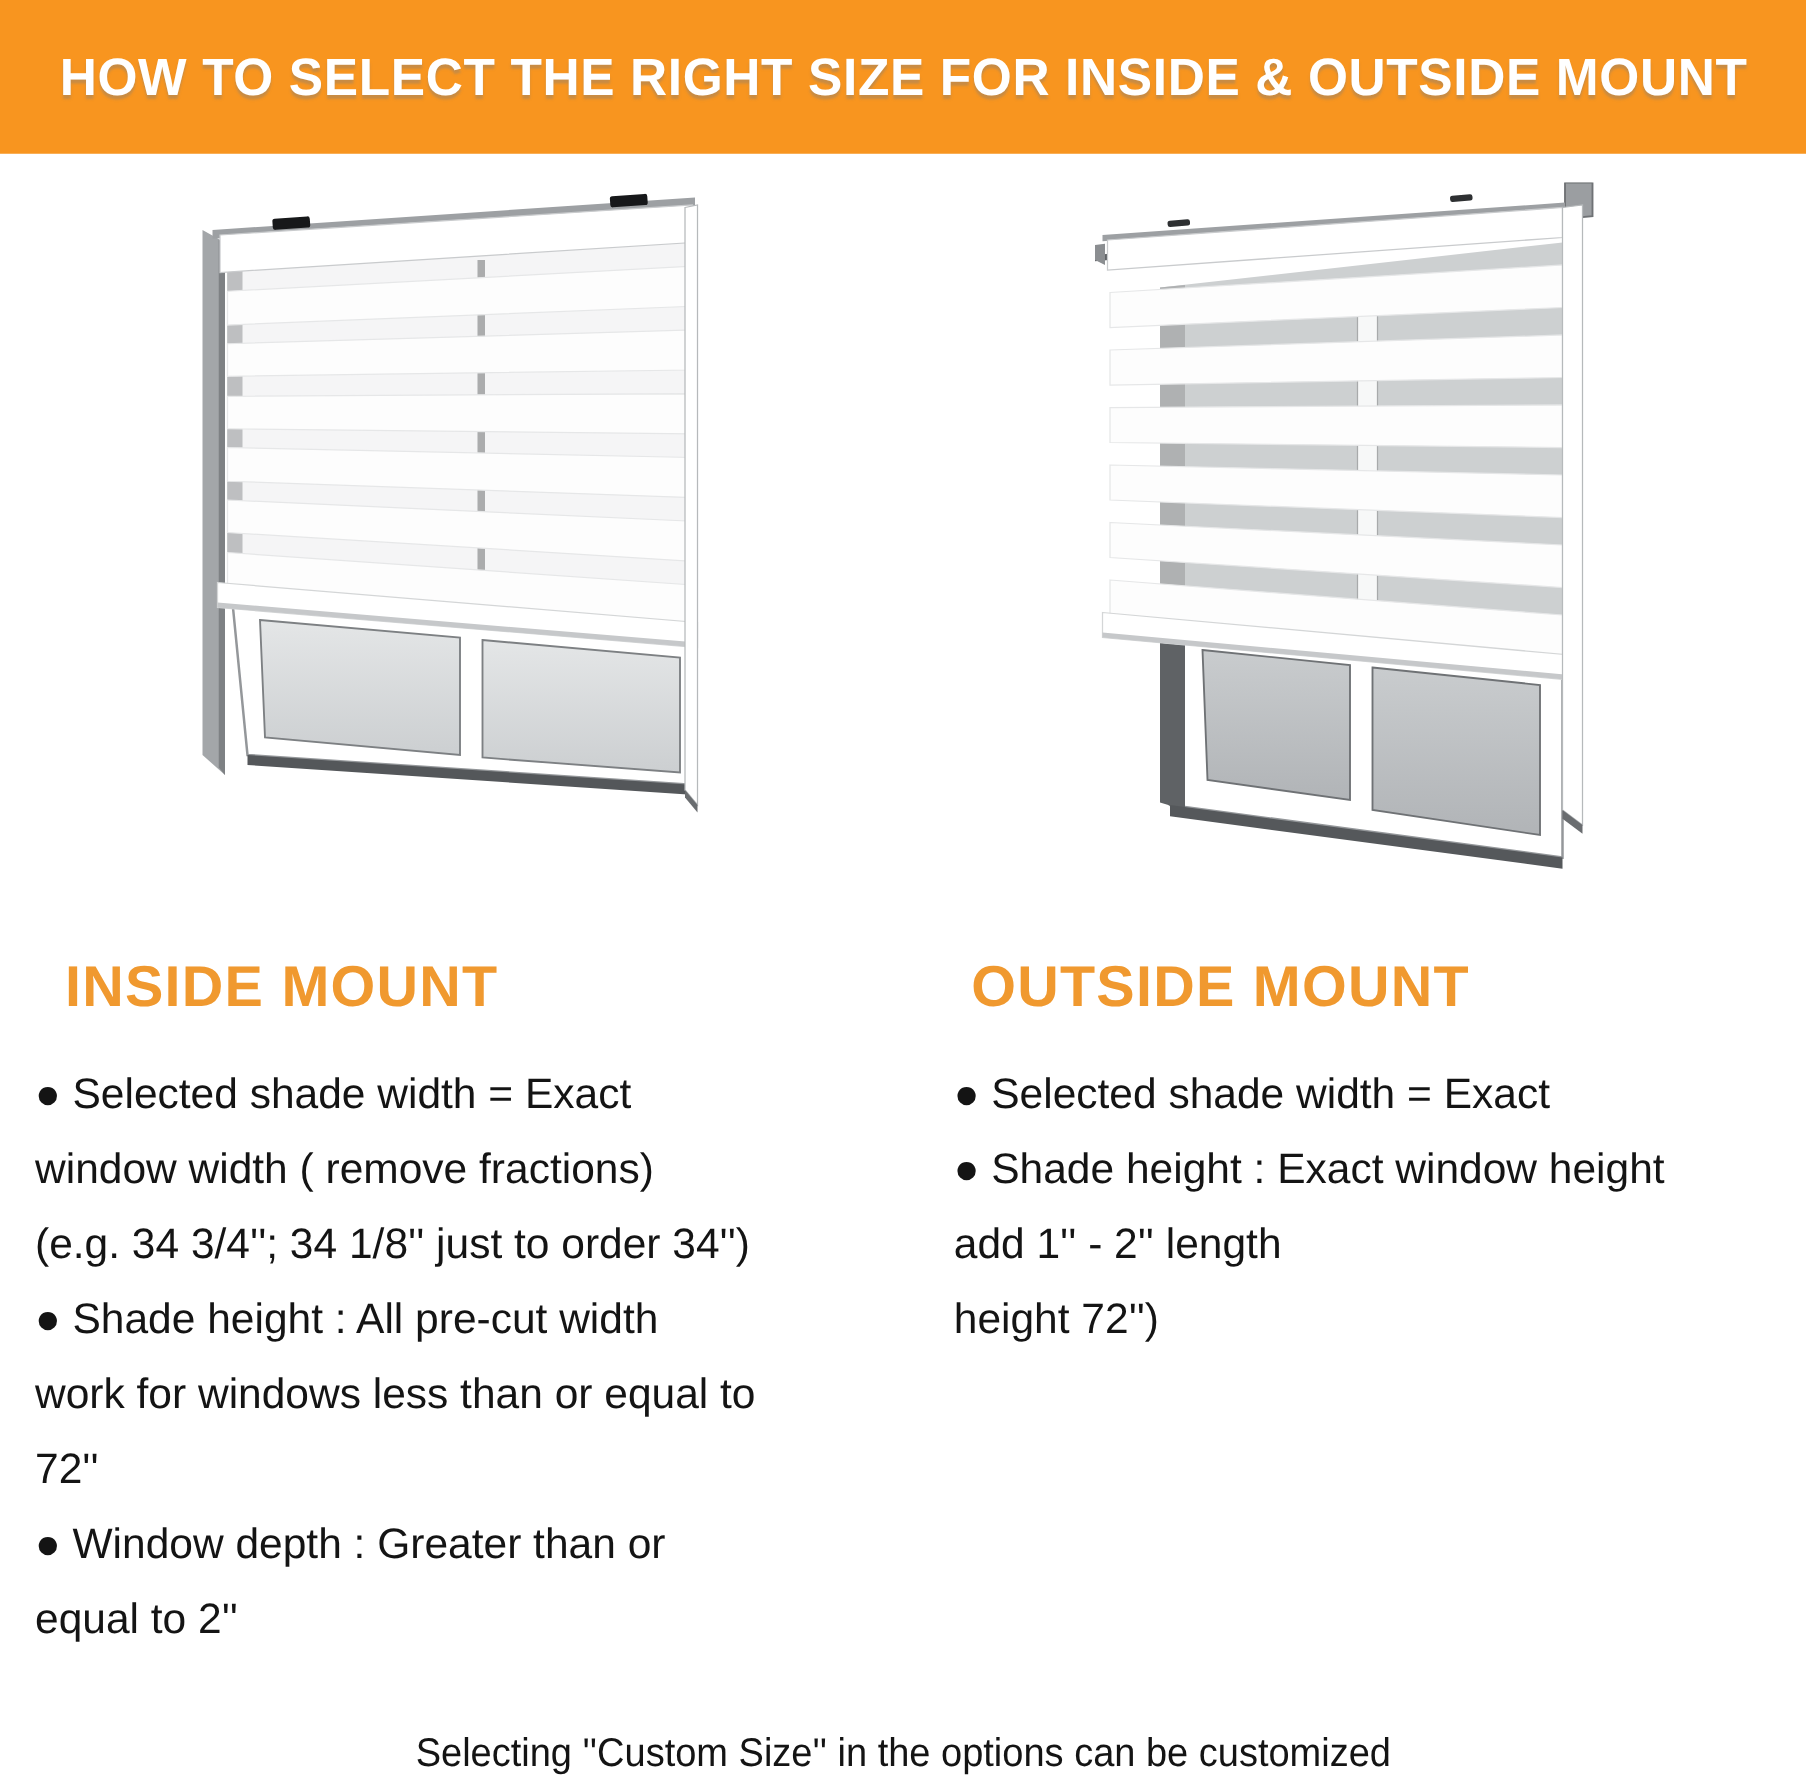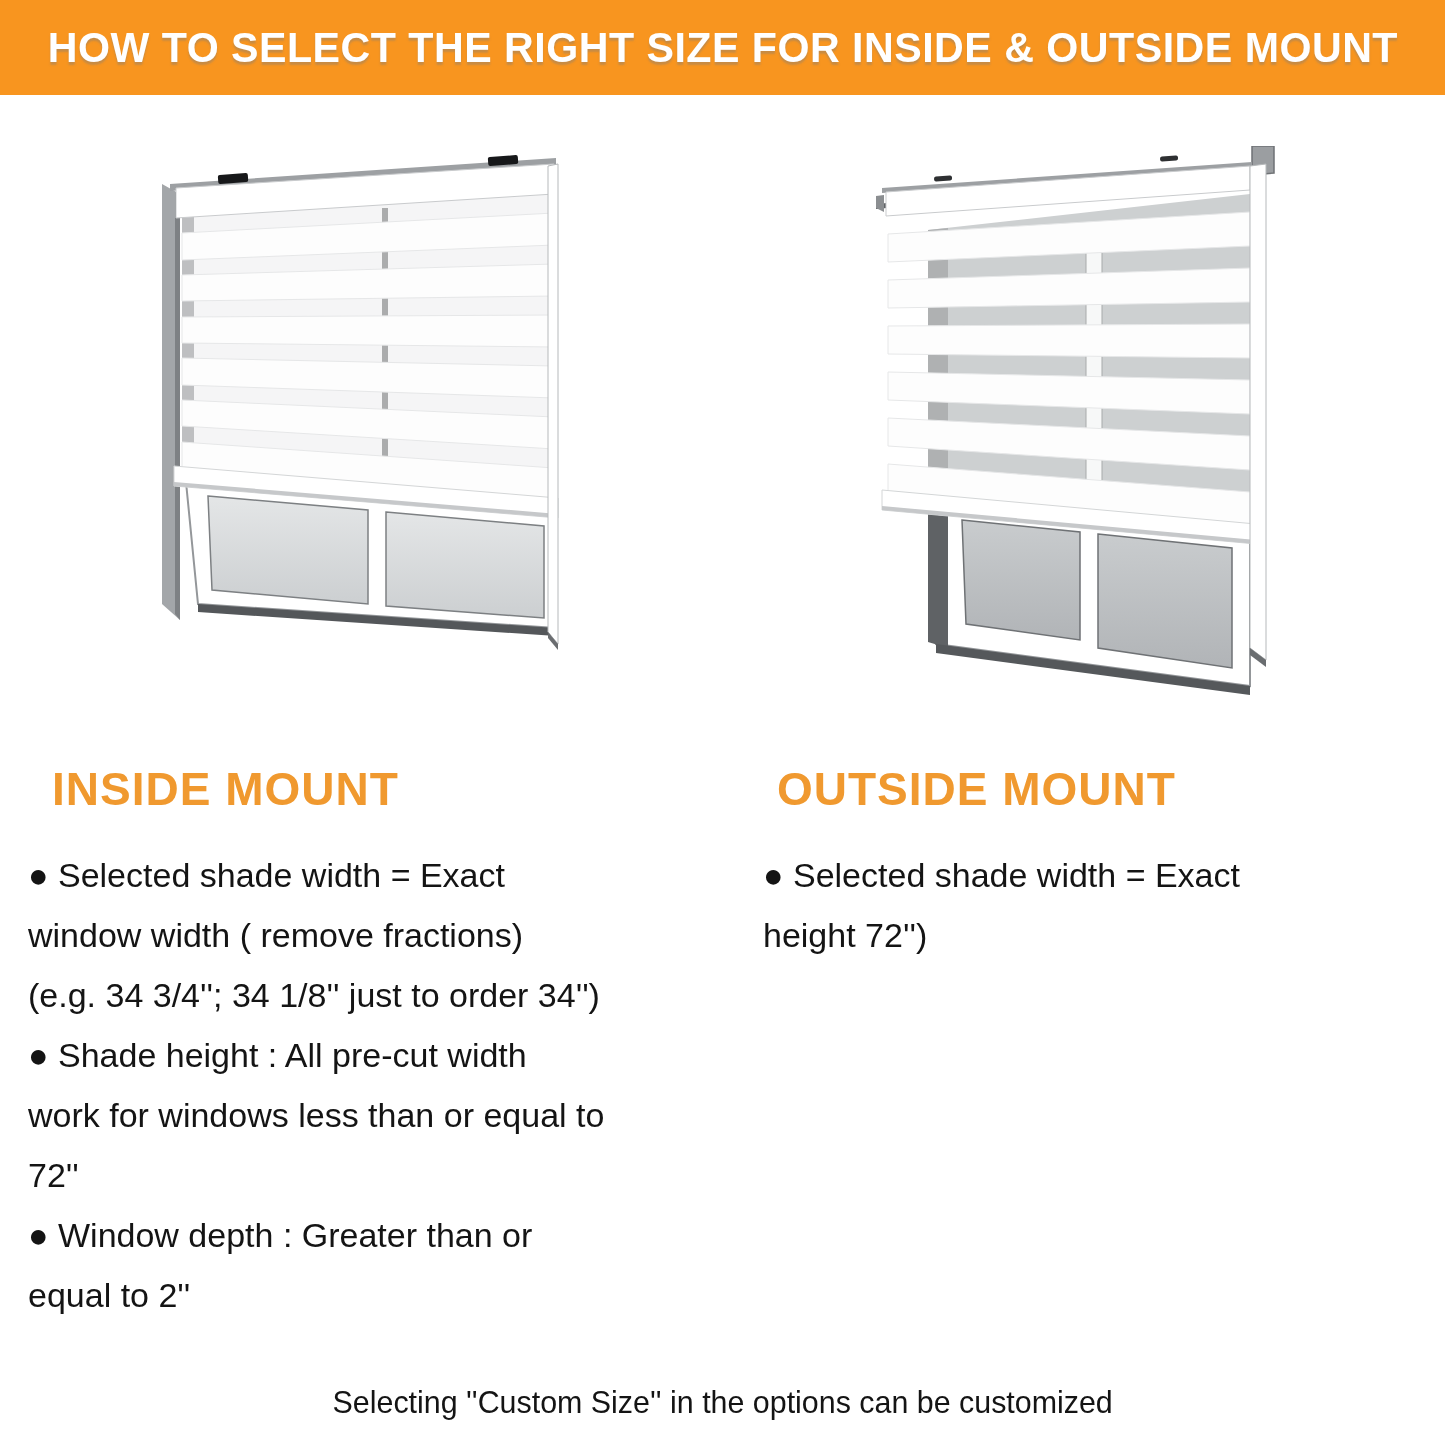--- a/index.html
+++ b/index.html
@@ -1,21 +1,21 @@
 <!DOCTYPE html>
 <html><head>
 <meta charset="utf-8">
 <style>
   html,body{margin:0;padding:0;background:#ffffff;}
   .page{
     position:relative;width:1445px;height:1432px;overflow:hidden;
     background:#ffffff;font-family:"Liberation Sans", sans-serif;
   }
   .banner{
-    position:absolute;left:0;top:0;width:1445px;height:95px;
+    position:absolute;left:0;top:0;width:1445px;height:123px;
     background:#F8951F;display:flex;align-items:center;justify-content:center;
   }
   .banner-title{
     color:#ffffff;font-size:42px;font-weight:800;white-space:nowrap;
     letter-spacing:0.5px;text-shadow:0 3px 2px rgba(125,125,125,0.4);
     transform:scaleX(0.98);
   }
   .illus{position:absolute;}
   .illus svg{display:block;width:100%;height:100%;}
   .illus-left{left:158px;top:152px;width:402px;height:562px;}
@@ -144,20 +144,22 @@
     <div class="line">(e.g. 34 3/4''; 34 1/8'' just to order 34'')</div>
     <div class="line">● Shade height : All pre-cut width</div>
     <div class="line">work for windows less than or equal to</div>
     <div class="line">72''</div>
     <div class="line">● Window depth : Greater than or</div>
     <div class="line">equal to 2''</div>
   </div>
 
   <div class="bullets bullets-right">
     <div class="line">● Selected shade width = Exact</div>
+    <div class="line">● Shade height : Exact window height</div>
+    <div class="line">add 1'' - 2'' length</div>
     <div class="line">height 72'')</div>
   </div>
 
   <div class="footer">
     <span>Selecting ''Custom Size'' in the options can be customized</span>
   </div>
 
 </div>
 
 </body></html>

